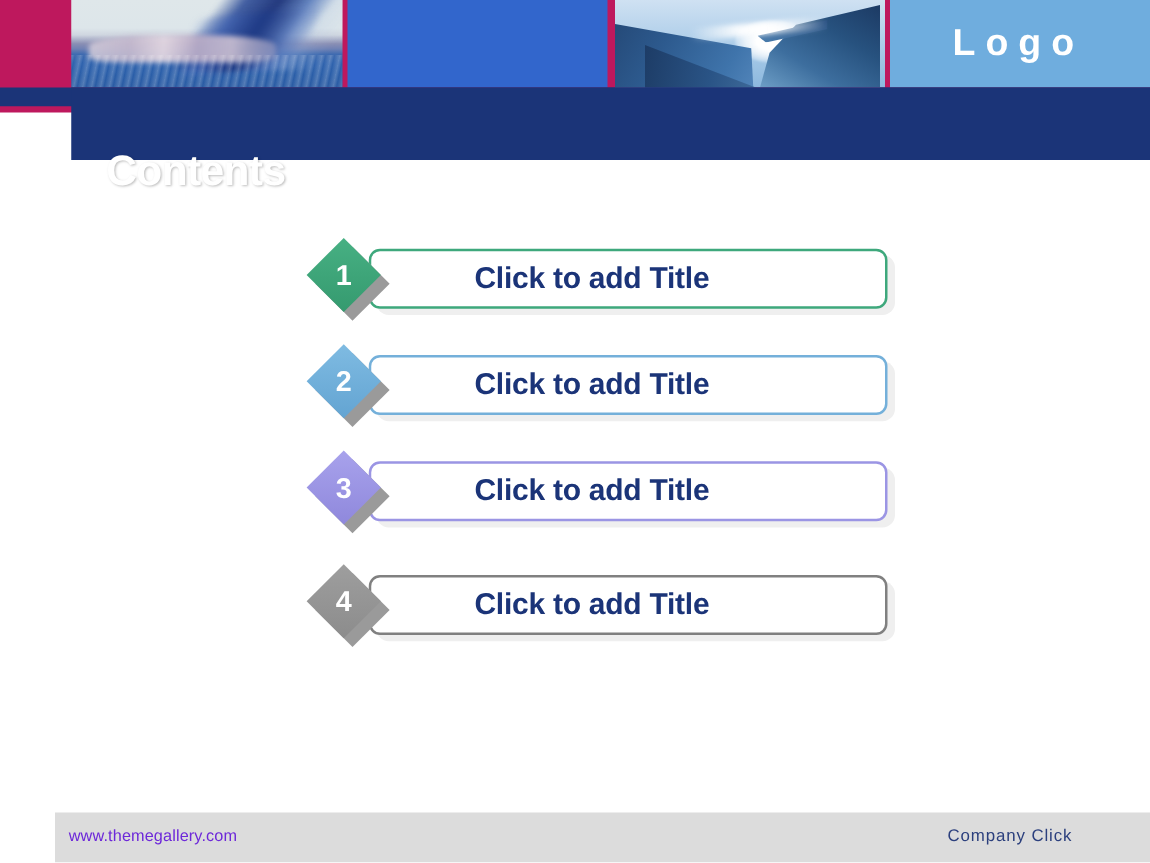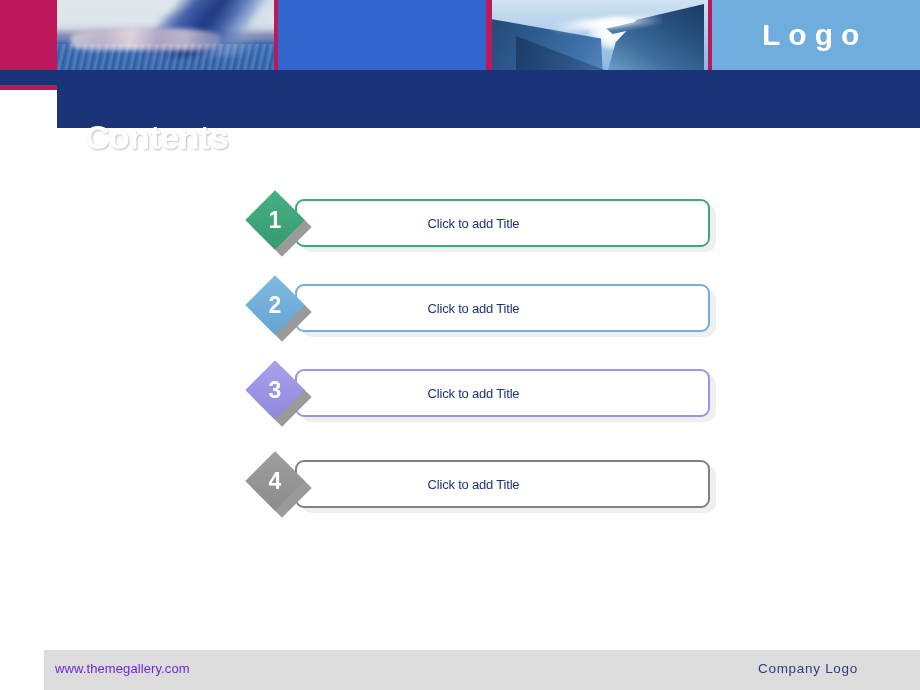--- a/index.html
+++ b/index.html
@@ -233,22 +233,22 @@
     border: 2px solid #888;
     background: #ffffff;
     box-sizing: border-box;
     display: flex;
     align-items: center;
   }
   .item-label {
     width: 100%;
     text-align: center;
     color: #1b3478;
-    font-size: 13px;
-    font-weight: normal;
+    font-size: 24px;
+    font-weight: bold;
     letter-spacing: -0.2px;
     padding-right: 58px;
     box-sizing: border-box;
   }
 
   
   .diamond-shadow {
     position: absolute;
     left: 13px; top: 12px;
     width: 42px; height: 42px;
@@ -365,13 +365,13 @@
         <div class="item-label">Click to add Title</div>
       </div>
       <div class="diamond-shadow"></div>
       <div class="diamond" style="background: linear-gradient(135deg, rgb(158, 158, 158) 0%, rgb(140, 140, 140) 100%);"></div>
       <div class="diamond-num">4</div>
     </div>
   </div>
 
 <div id="footer-bar"></div>
 <div id="footer-url">www.themegallery.com</div>
-<div id="footer-company">Company Logo</div>
+<div id="footer-company">Company Click</div>
 
 </body></html>

